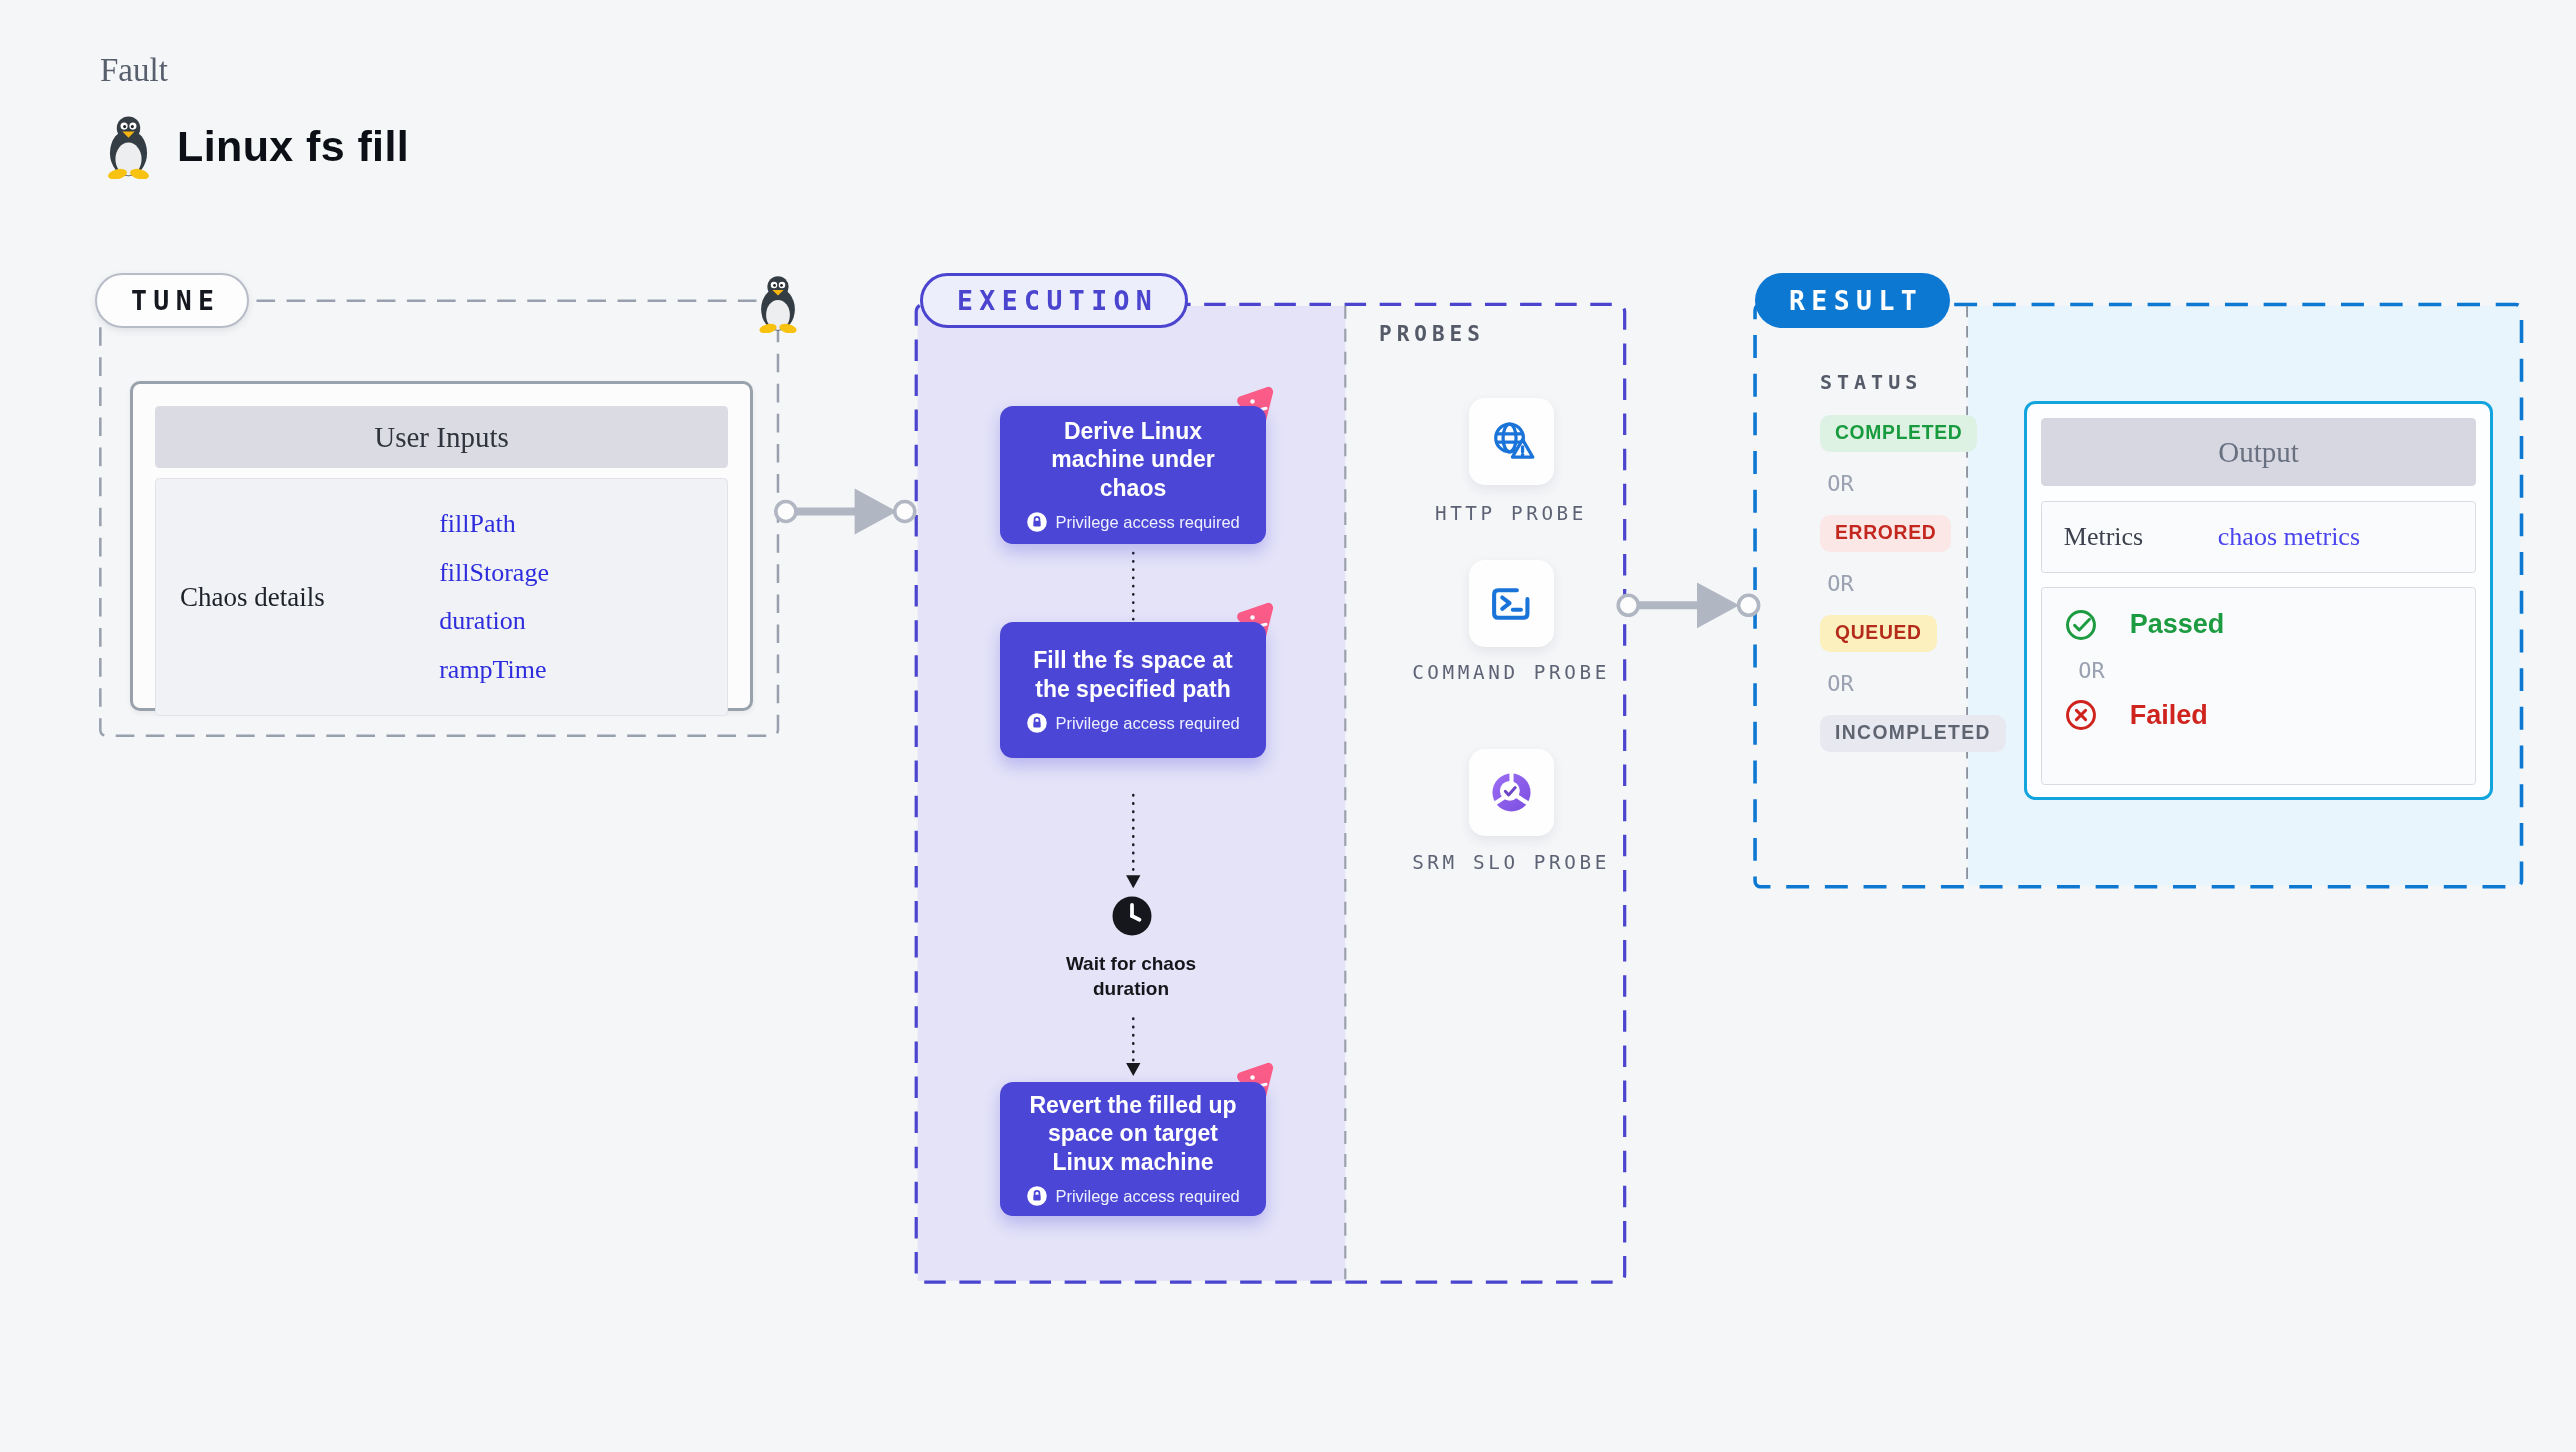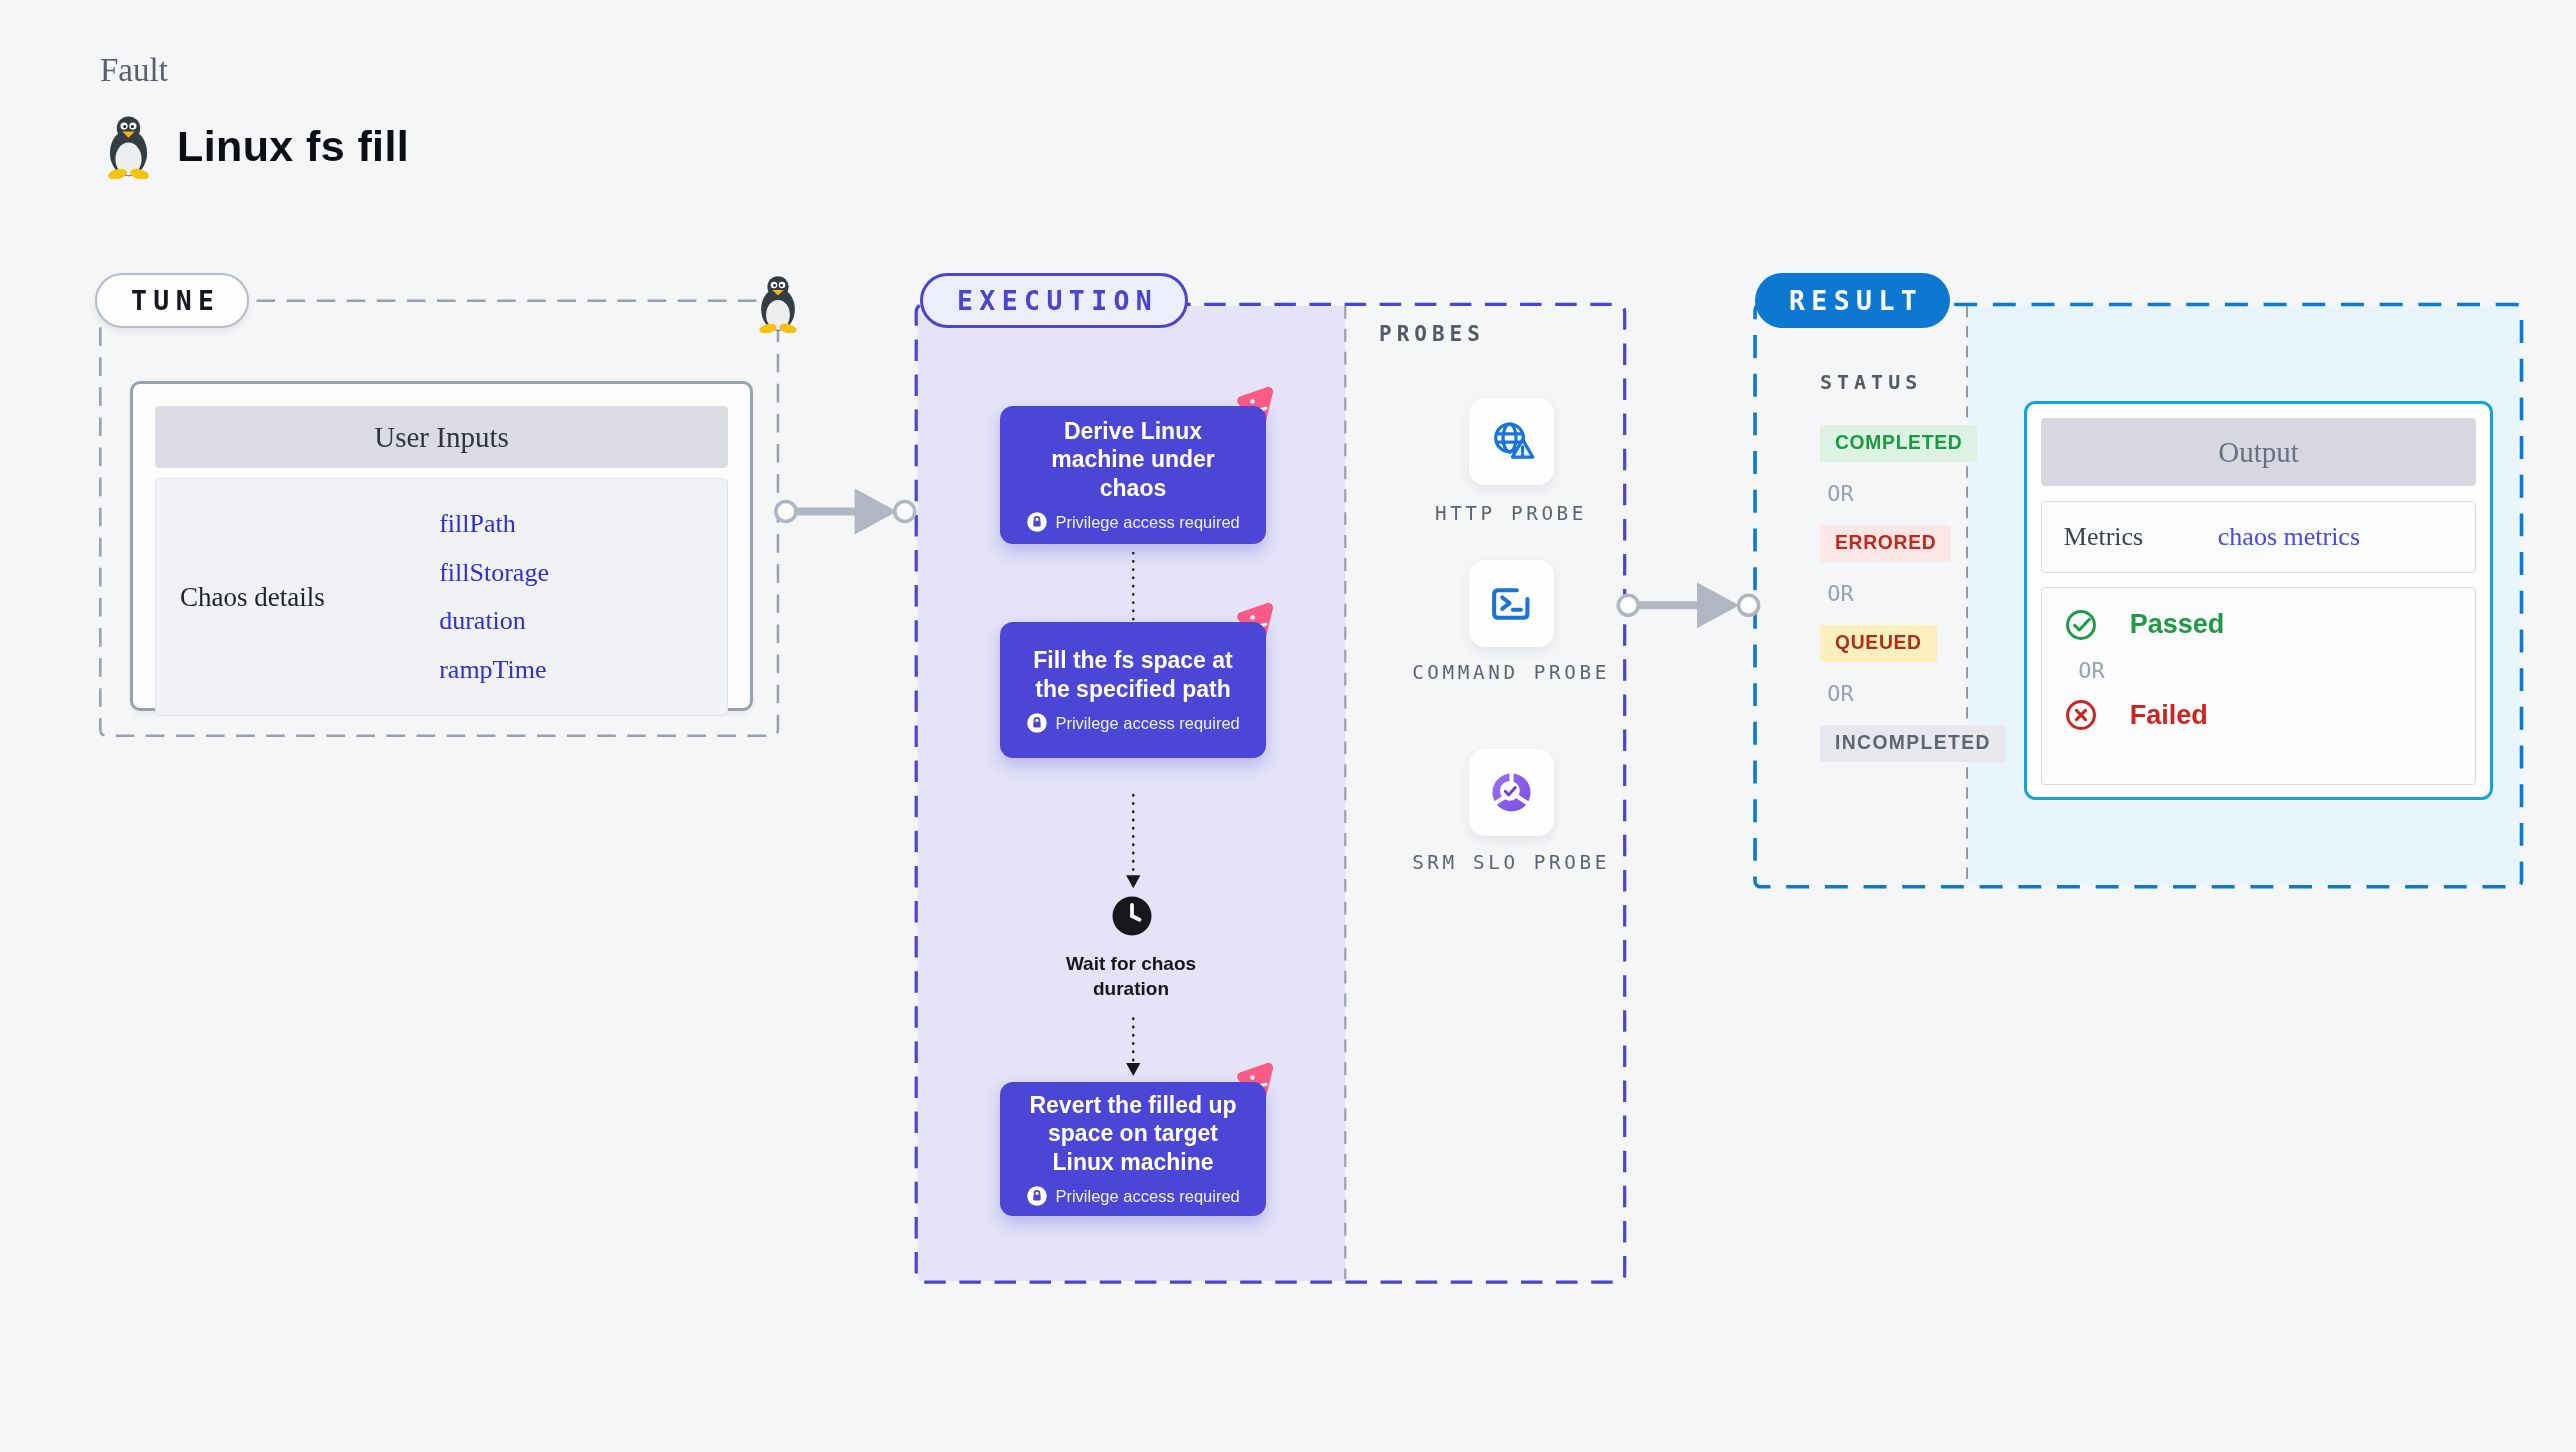--- a/index.html
+++ b/index.html
@@ -76,22 +76,22 @@
   
   .probe-card{position:absolute;left:1469px;width:85px;height:87px;background:#fefefe;border-radius:15.8px;
     display:flex;align-items:center;justify-content:center;box-shadow:0 4.3px 11.5px rgba(30,40,60,.08)}
   .pc1{top:398px}.pc2{top:560px}.pc3{top:749px}
   .probe-name{position:absolute;left:1410px;width:202px;text-align:center;
     font-family:"DejaVu Sans Mono",monospace;font-size:19.3px;letter-spacing:3.6px;color:#5d6374;line-height:1.35}
   .pn1{top:501px}.pn2{top:660px}.pn3{top:850px}
 
   
   .status-col{left:1820px;top:370px;display:flex;flex-direction:column;align-items:flex-start;gap:18.6px}
-  .status-col .zone-label{margin-bottom:12px}
-  .badge{font-weight:800;font-size:19.3px;letter-spacing:0.7px;padding:7.9px 15px;border-radius:2px;white-space:nowrap}
+  .status-col .zone-label{margin-bottom:2px}
+  .badge{font-weight:800;font-size:19.3px;letter-spacing:0.7px;padding:7.9px 15px;border-radius:10px;white-space:nowrap}
   .b-completed{background:#def2e3;color:#189b3f}
   .b-errored{background:#fbe8e6;color:#c3271e}
   .b-queued{background:#fcf0bf;color:#b52b1a}
   .b-incompleted{background:#e8e9f0;color:#5f6471;letter-spacing:1.4px}
   .or-sep{font-family:"DejaVu Sans Mono",monospace;font-size:22px;color:#9aa1b0;padding-left:7.2px}
 
   
   .output-card{left:2024px;top:401px;width:469px;height:399px;box-sizing:border-box;background:#fdfeff;
     border:3.6px solid var(--output-border,#12a5dd);border-radius:11.5px;padding:14.3px}
   .out-head{height:68px;background:#d6d7e1;border-radius:4.3px;display:flex;align-items:center;justify-content:center;

